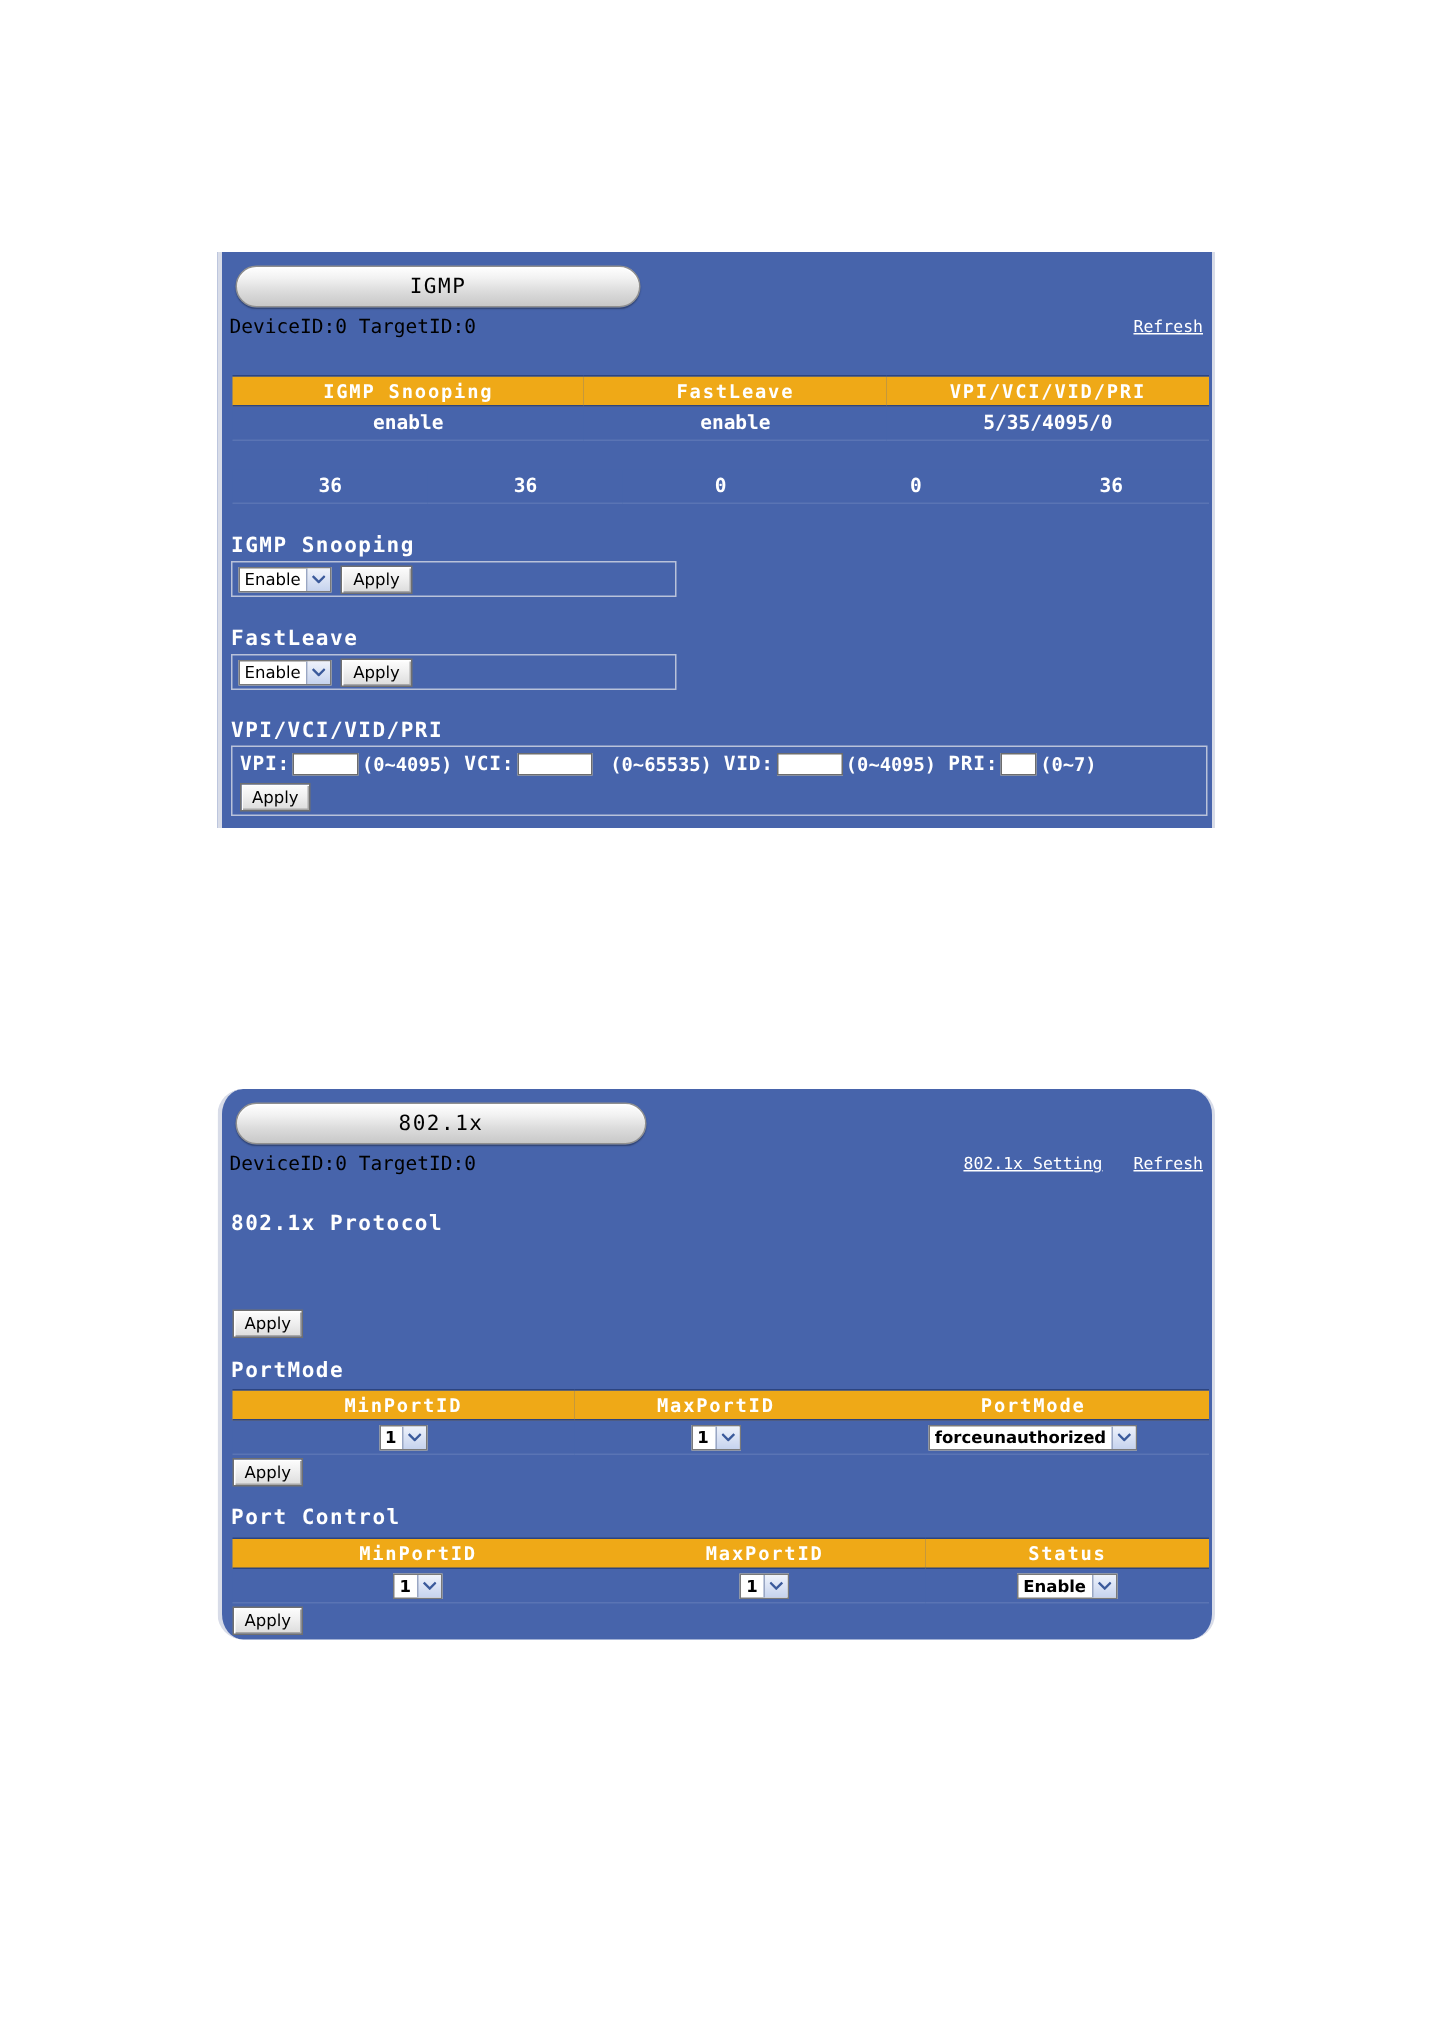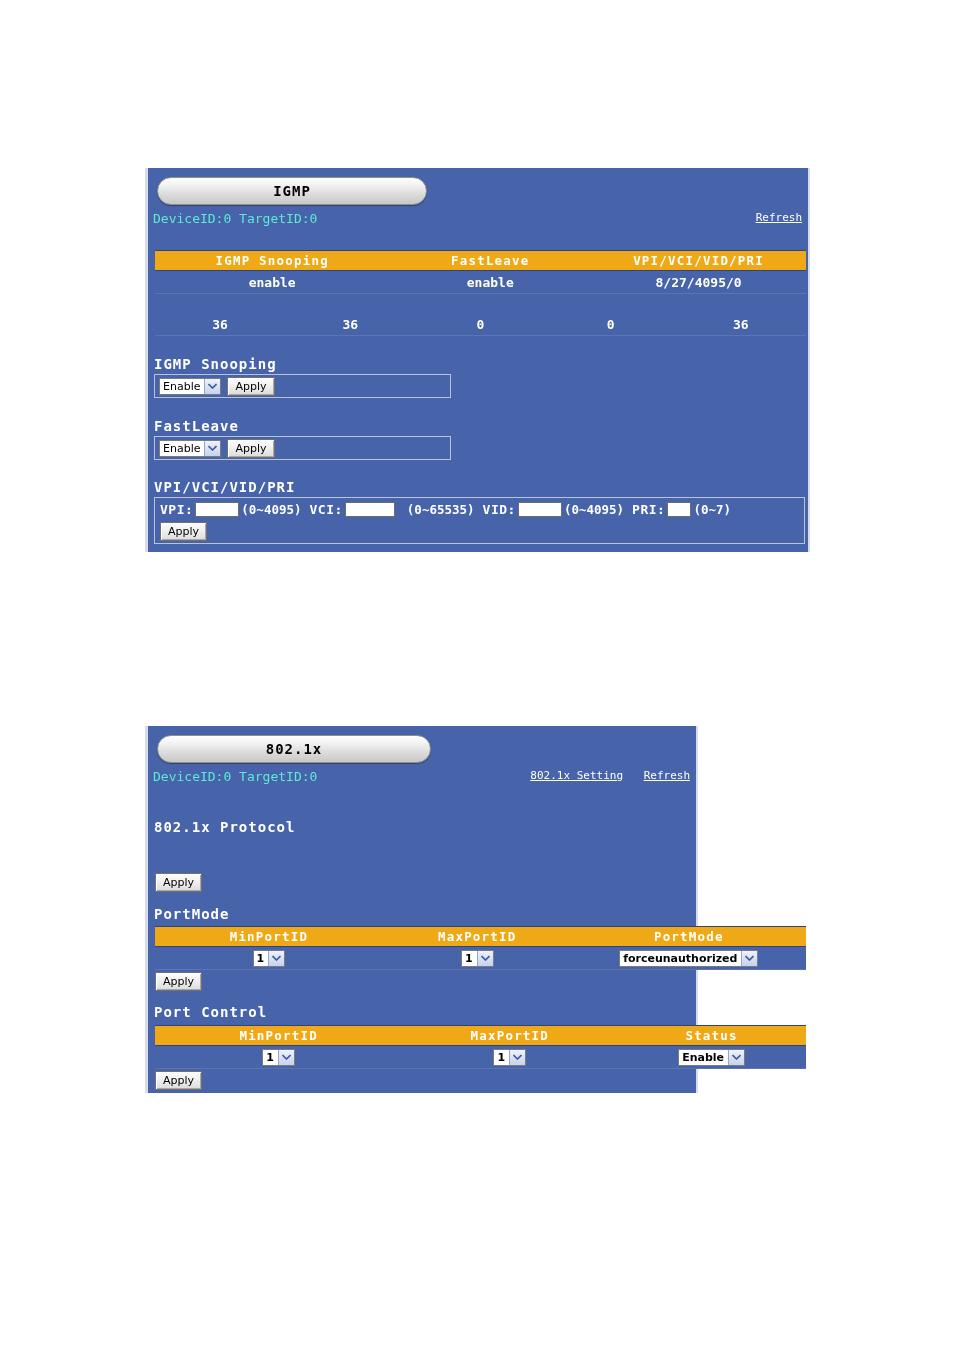--- a/index.html
+++ b/index.html
@@ -24,29 +24,29 @@
   
   .title-pill {
     position: absolute;
     height: 26px;
     border-radius: 14px;
     background: linear-gradient(to bottom, #ffffff 0%, #f2f2f2 28%, #dcdcdc 62%, #c8c8c8 100%);
     border: 1px solid #8f8f8f;
     box-shadow: inset 0 1px 0 #ffffff, 0 1px 1px rgba(0,0,0,0.35);
     display: flex; align-items: center; justify-content: center;
     color: #000;
-    font-weight: bold;
+    font-weight: normal;
     font-size: 14px;
     letter-spacing: 1px;
   }
 
   
   .idline {
     position: absolute;
-    color: #5eead4;
+    color: #000000;
     font-size: 13px;
     letter-spacing: 0px;
     white-space: nowrap;
   }
   .links {
     position: absolute;
     color: #ffffff;
     font-size: 11px;
     white-space: nowrap;
   }
@@ -191,21 +191,21 @@
       <table class="tbl" style="left:7px; top:82px; width:651px;">
         <tbody>
             <tr>
           <th style="width:36%">IGMP Snooping</th>
           <th style="width:31%">FastLeave</th>
           <th style="width:33%">VPI/VCI/VID/PRI</th>
         </tr>
         <tr>
           <td>enable</td>
           <td>enable</td>
-          <td>8/27/4095/0</td>
+          <td>5/35/4095/0</td>
         </tr>
       </tbody>
         </table>
 
       <table class="tbl" style="left:7px; top:145px; width:651px;">
         <tbody>
         <tr>
           <td>36</td>
           <td>36</td>
           <td>0</td>
@@ -261,35 +261,35 @@
           <span class="hint" style="margin-left:2px;">(0~7)</span>
         </div>
         <div style="margin-top:4px;">
           <span class="btn">Apply</span>
         </div>
       </div>
 
     </div>
   </div>
 
-  <div class="panel" style="left:145px; top:726px; width:553px; height:367px;">
+  <div class="panel" style="left:145px; top:726px; width:665px; height:367px;border-radius:17px;">
     <div class="panel-inner">
 
       <div class="title-pill" style="left:9px; top:9px; width:272px;">
         <span>802.1x</span>
       </div>
 
       <div class="idline" style="left:5px; top:43px;">DeviceID:0 TargetID:0</div>
 
       <div class="links" style="right:6px; top:43px;">
         <a href="#">802.1x Setting</a>
         <a href="#">Refresh</a>
       </div>
 
-      <div class="sect" style="left:6px; top:93px;text-align:right;">802.1x Protocol</div>
+      <div class="sect" style="left:6px; top:82px;text-align:right;">802.1x Protocol</div>
       <div class="abs" style="left:7px; top:146px;">
         <span class="btn">Apply</span>
       </div>
 
       <div class="sect" style="left:6px; top:180px;">PortMode</div>
       <table class="tbl" style="left:7px; top:200px; width:651px;">
         <tbody>
             <tr>
           <th style="width:35%">MinPortID</th>
           <th style="width:29%">MaxPortID</th>

